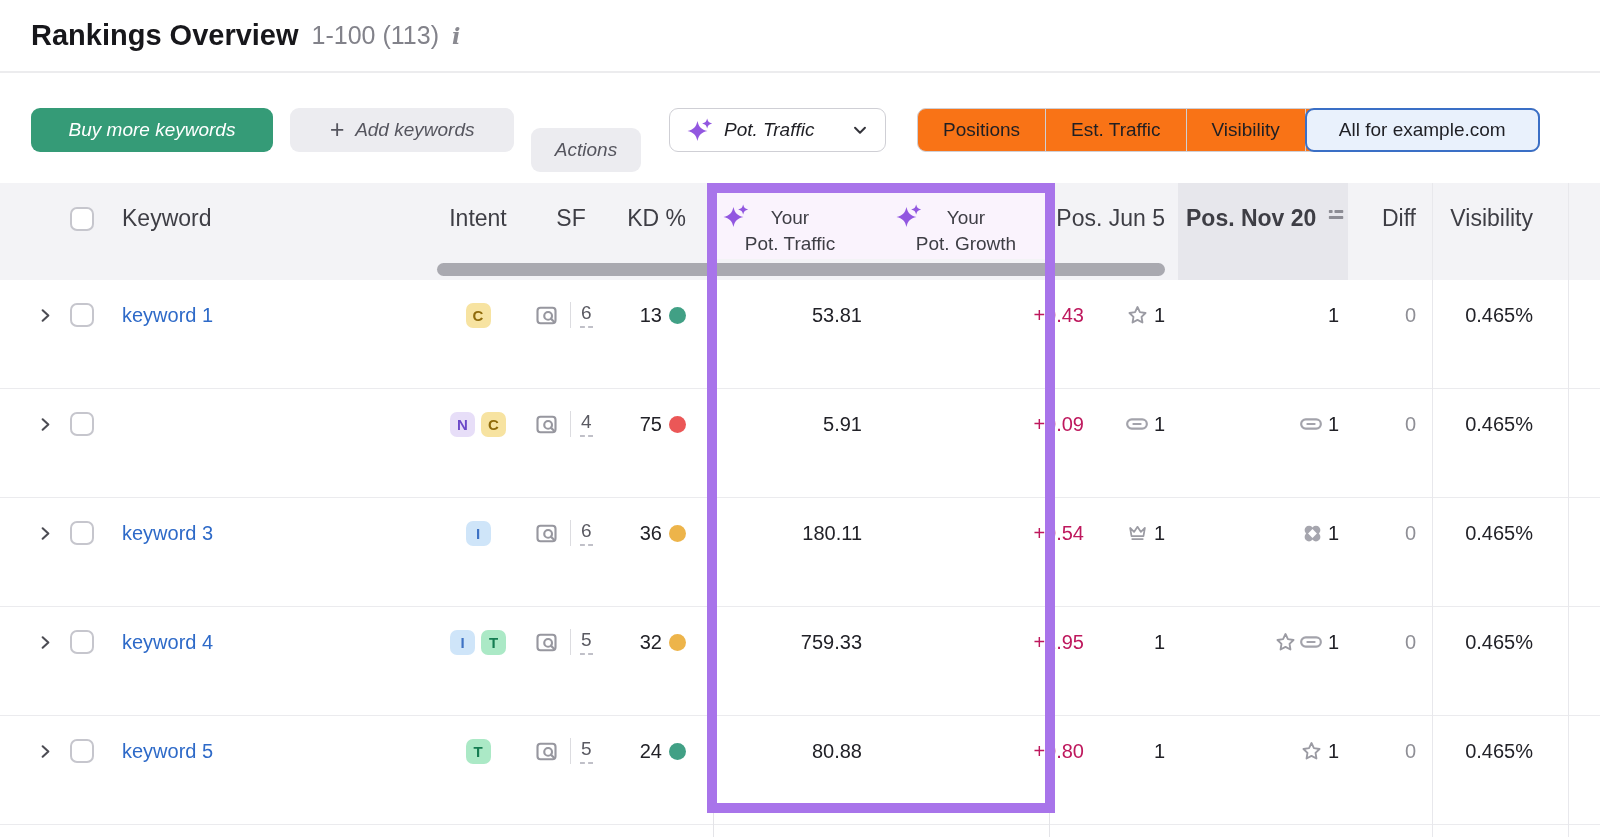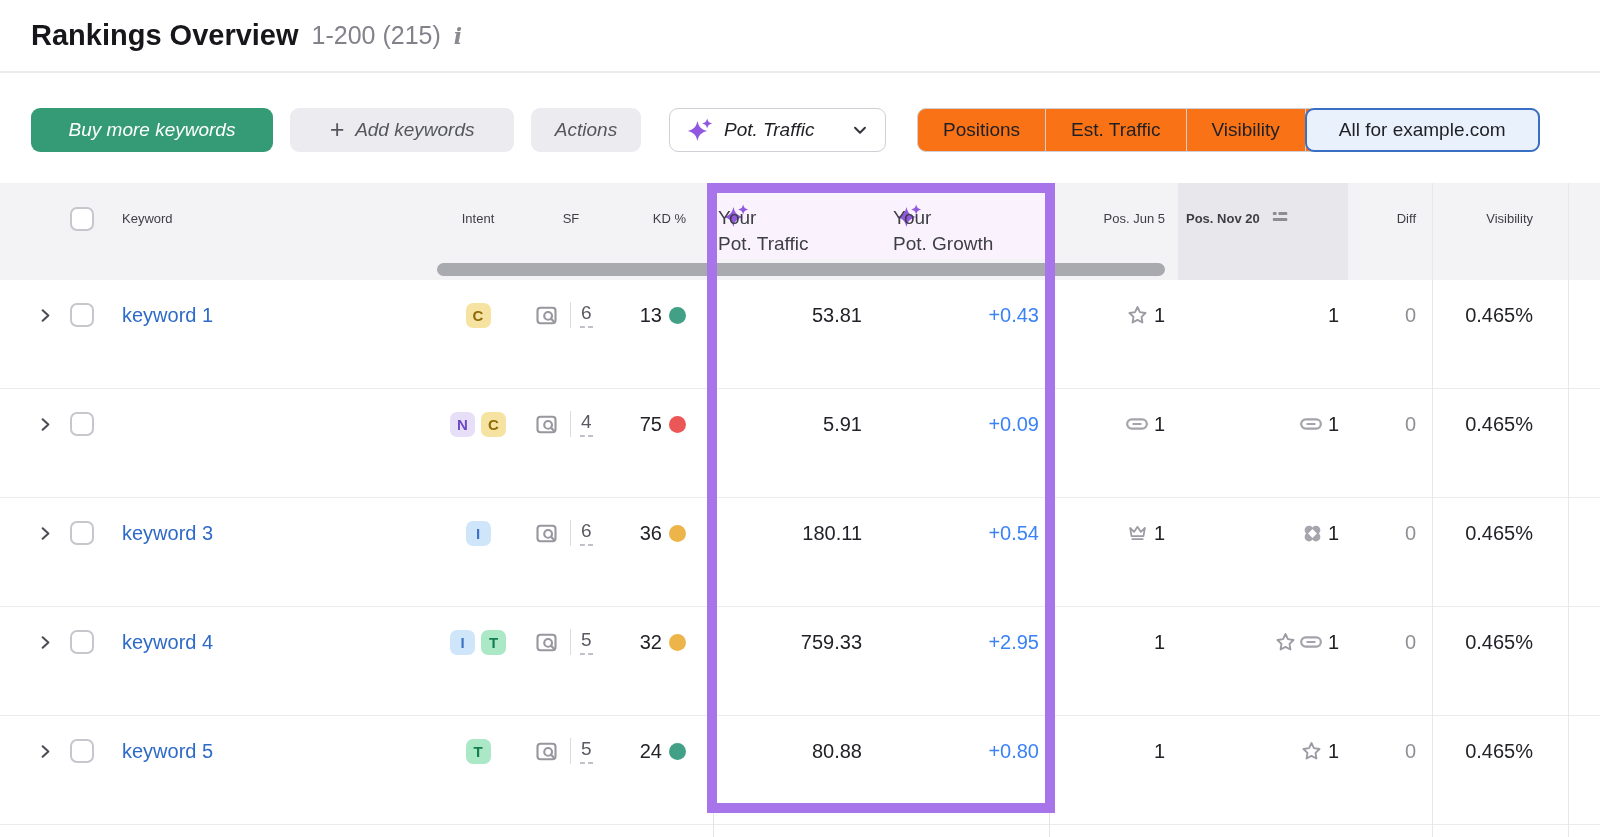--- a/index.html
+++ b/index.html
@@ -12,40 +12,40 @@
   .page-range{font-size:25px;color:#82828a;}
   .info-glyph{font-family:"DejaVu Serif",serif;font-style:italic;font-weight:700;color:#8a8a91;font-size:22px;}
   .top-divider{position:absolute;top:71px;left:0;width:1600px;height:2px;background:#ececee;}
 
   
   .btn{position:absolute;top:108px;height:44px;border-radius:9px;display:flex;align-items:center;justify-content:center;font-size:19px;cursor:pointer;border:none;font-style:italic;}
   .btn-buy{left:31px;width:242px;background:#359b77;color:#fff;}
   .btn-gray{background:#ececf0;color:#55555e;}
   .btn-add{left:290px;width:224px;gap:11px;}
   .plus-glyph{font-size:25px;font-weight:400;color:#55555e;line-height:1;}
-  .btn-actions{left:531px;width:110px;}
+  .btn-actions{left:531px;width:110px;margin-top:20px;}
   .btn-dropdown{left:669px;width:217px;background:#fff;border:1px solid #cfcfd5;color:#1f1f24;gap:11px;padding:0 16px;justify-content:flex-start;}
   .btn-dropdown .chev{margin-left:auto;display:flex;align-items:center;}
   .sparkle-wrap{display:flex;align-items:center;}
 
   .tabs{position:absolute;left:917px;top:108px;height:44px;display:flex;border:1px solid #cfcfd5;border-radius:9px;background:#f97316;}
   .tab{display:flex;align-items:center;padding:0 25px;font-size:19px;color:#1f1f24;border-right:1px solid #cfcfd5;cursor:pointer;white-space:nowrap;}
   .tab:last-child{border-right:none;}
   .tab.sel{border:2px solid #3a6fc6;border-radius:9px;background:#e9f1fc;margin:-1px;z-index:1;padding:0 32px;}
 
   
   .thead{position:absolute;top:183px;left:0;width:1600px;height:97px;background:#f3f3f6;}
   .nov-bg{position:absolute;left:1178px;top:0;width:170px;height:97px;background:#e7e7ec;}
   .hl-bg{position:absolute;left:717px;top:10px;width:328px;height:66px;background:#faf3fd;}
-  .hcell{position:absolute;top:22px;height:26px;display:flex;align-items:center;color:#3e3e45;font-size:13px;white-space:nowrap;}
+  .hcell{position:absolute;top:22px;height:26px;display:flex;align-items:center;color:#3e3e45;font-size:23px;white-space:nowrap;}
   .h-kw{left:122px;}
   .h-intent{left:426px;width:104px;justify-content:center;}
   .h-sf{left:528px;width:86px;justify-content:center;}
   .h-kd{left:606px;width:80px;justify-content:flex-end;}
-  .h2line{position:absolute;top:22px;display:flex;flex-direction:column;align-items:flex-start;color:#3e3e45;font-size:19px;line-height:26px;}
+  .h2line{position:absolute;top:22px;display:flex;flex-direction:column;align-items:center;color:#3e3e45;font-size:19px;line-height:26px;}
   .h-traffic{left:718px;width:144px;}
   .h-growth{left:893px;width:146px;}
   .h-spark{position:absolute;top:21px;}
   .h-spark-t{left:722px;}
   .h-spark-g{left:895px;}
   .h-jun{left:1063px;width:102px;justify-content:flex-end;text-align:right;}
   .h-nov{left:1186px;width:160px;gap:9px;font-weight:bold;}
   .h-diff{left:1368px;width:48px;justify-content:flex-end;}
   .h-vis{left:1437px;width:96px;justify-content:flex-end;}
   .checkbox{width:24px;height:24px;border:2px solid #c6c6cd;border-radius:7px;background:#fff;cursor:pointer;}
@@ -63,21 +63,21 @@
   .c-intent{left:426px;width:104px;justify-content:center;gap:6px;}
   .c-sf{left:534px;width:92px;gap:9px;}
   .sf-divider{width:1px;height:26px;background:#dcdce0;}
   .sf-num{color:#5a5a62;font-size:19px;border-bottom:2px dashed #c0c0c8;padding:0 1px 2px;cursor:pointer;}
   .c-kd{left:606px;width:80px;justify-content:flex-end;gap:7px;}
   .dot{width:17px;height:17px;border-radius:50%;}
   .dot-green{background:#41a085;}
   .dot-red{background:#eb5757;}
   .dot-yellow{background:#edb44a;}
   .c-traffic{left:718px;width:144px;justify-content:flex-end;}
-  .c-growth{left:893px;width:146px;justify-content:flex-end;color:#3b82f6;}
+  .c-growth{left:938px;width:146px;justify-content:flex-end;color:#be185d;}
   .c-jun{left:1063px;width:102px;justify-content:flex-end;gap:3px;}
   .c-nov{left:1185px;width:154px;justify-content:flex-end;gap:3px;}
   .c-diff{left:1368px;width:48px;justify-content:flex-end;color:#8f8f96;}
   .c-vis{left:1437px;width:96px;justify-content:flex-end;}
   .picon{display:flex;align-items:center;margin-right:2px;}
 
   .badge{min-width:25px;height:25px;border-radius:7px;display:flex;align-items:center;justify-content:center;font-size:15px;font-weight:700;padding:0 5px;}
   .badge-C{background:#f7e3a1;color:#8f6a0a;}
   .badge-N{background:#e7def8;color:#6b48c8;}
   .badge-I{background:#cfe5f9;color:#3e72c4;}
@@ -92,21 +92,21 @@
   .stub-1{left:713px;}
   .stub-2{left:1049px;}
 </style>
 </head>
 <body>
 
 <div class="app">
 
   <div class="titlebar">
     <span class="page-title">Rankings Overview</span>
-    <span class="page-range">1-200 (215)</span>
+    <span class="page-range">1-100 (113)</span>
     <span><span class="info-glyph">i</span></span>
   </div>
   <div class="top-divider"></div>
 
   <button class="btn btn-buy">Buy more keywords</button>
   <button class="btn btn-gray btn-add">
     <span><span class="plus-glyph">+</span></span>
     <span>Add keywords</span>
   </button>
   <button class="btn btn-gray btn-actions">Actions</button>

